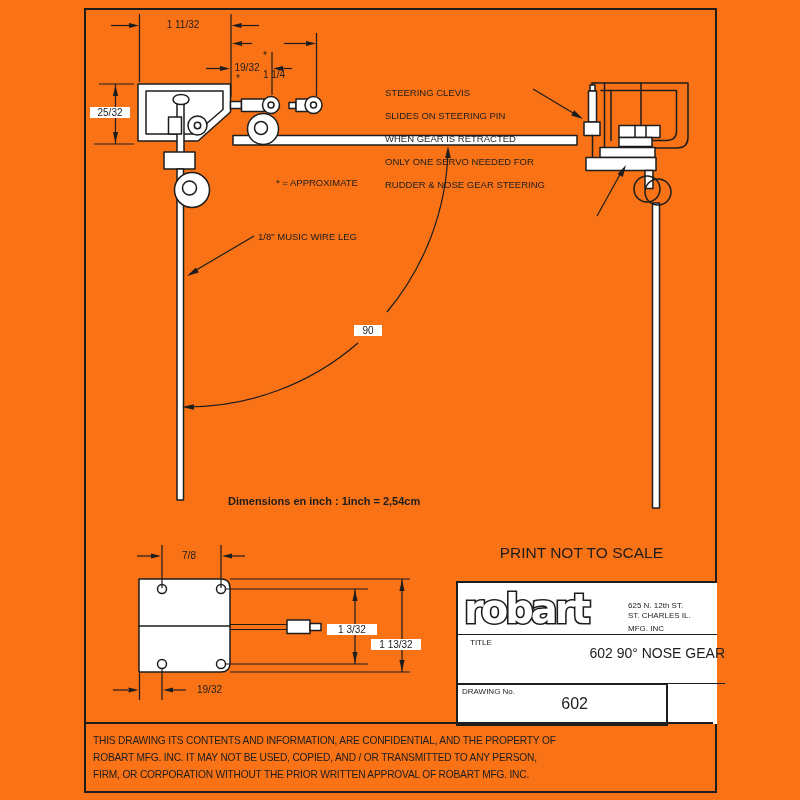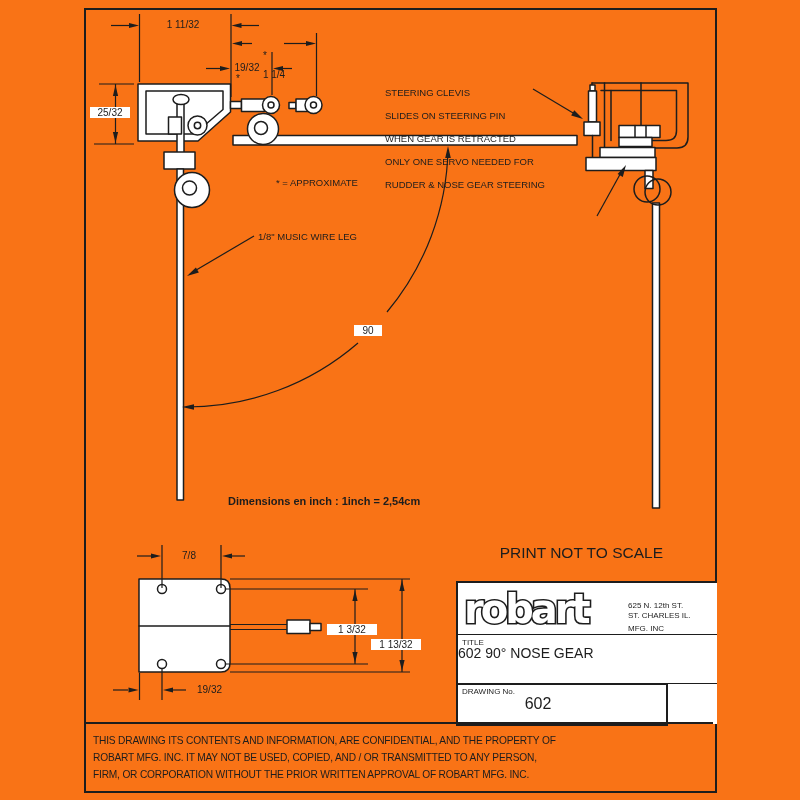--- a/index.html
+++ b/index.html
@@ -13,26 +13,26 @@
   #border-frame{left:84px;top:8px;width:629px;height:781px;border:2px solid #1d1d1d;}
   svg{position:absolute;left:0;top:0;}
   svg *{vector-effect:non-scaling-stroke;}
   .ink{stroke:#1d1d1d;stroke-width:1.5;fill:none;stroke-linejoin:round;stroke-linecap:round;}
   .inkw{stroke:#1d1d1d;stroke-width:1.5;fill:#fff;stroke-linejoin:round;}
   .thin{stroke:#1d1d1d;stroke-width:1.2;fill:none;}
   .arr{fill:#1d1d1d;stroke:none;}
   
   #title-block{left:456px;top:581px;width:259px;height:141px;border-left:2px solid #1d1d1d;border-top:2px solid #1d1d1d;background:#fff;}
   #tb-row1{position:absolute;left:0;top:0;width:100%;height:51px;border-bottom:1.5px solid #1d1d1d;}
-  #tb-row2{position:absolute;left:0;top:52.5px;width:100%;height:47px;border-bottom:1.5px solid #1d1d1d;}
+  #tb-row2{position:absolute;left:8px;top:52.5px;width:100%;height:47px;border-bottom:1.5px solid #1d1d1d;}
   #tb-title-label{position:absolute;left:4px;top:2px;font-size:8px;}
-  .tb-title-line{position:absolute;left:0;width:100%;text-align:left;font-size:14px;}
+  .tb-title-line{position:absolute;left:0;width:100%;text-align:right;font-size:14px;}
   #tb-drawbox{position:absolute;left:-2px;top:100px;width:208px;height:39px;border:2px solid #1d1d1d;background:#fff;}
   #tb-draw-label{position:absolute;left:4px;top:2px;font-size:8px;}
-  #tb-draw-no{position:absolute;left:30px;top:10px;width:100px;text-align:center;font-size:16px;}
+  #tb-draw-no{position:absolute;left:30px;top:10px;width:100px;text-align:right;font-size:16px;}
   .addr{position:absolute;left:170px;font-size:8px;line-height:10px;white-space:nowrap;}
   
   #disclaimer{left:84px;top:722px;width:629px;height:67px;border-top:2px solid #1d1d1d;}
   .disc-line{position:absolute;left:9px;font-size:10.5px;letter-spacing:-0.2px;white-space:nowrap;
              transform:scaleX(0.97);transform-origin:left center;}
   #units-note{left:228px;top:495px;font-size:11px;font-weight:bold;white-space:nowrap;}
   #print-note{left:463px;top:544px;width:200px;text-align:right;font-size:15.5px;white-space:nowrap;}
 </style>
 </head>
 <body>

